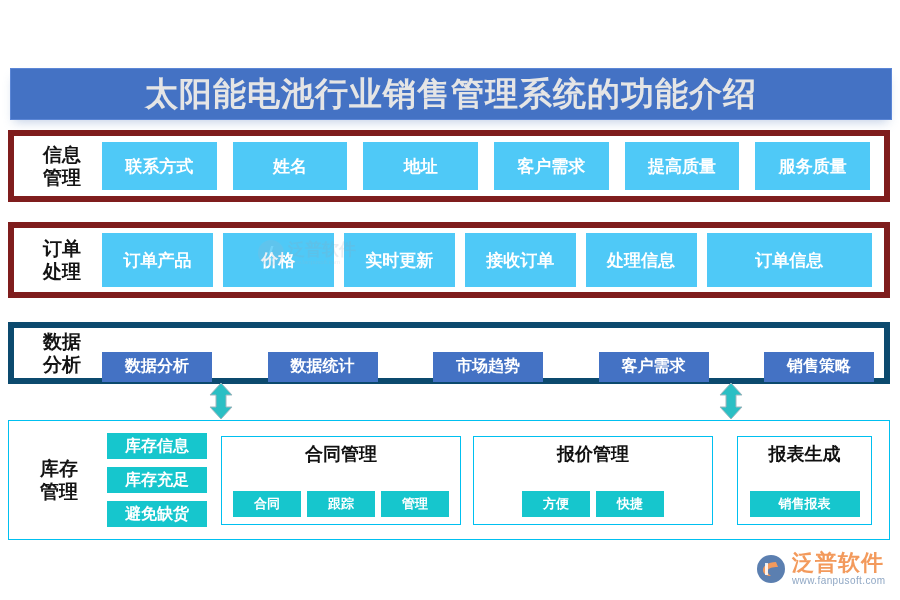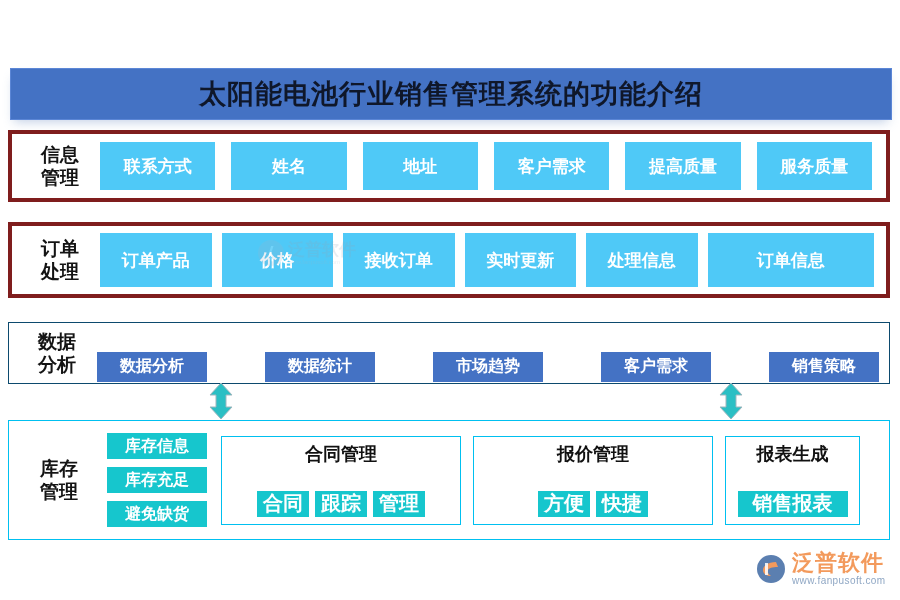--- a/index.html
+++ b/index.html
@@ -14,33 +14,33 @@
 
   
   .banner{
     position:absolute;left:10px;top:68px;width:880px;height:50px;
     background:#4472C4;
     border:1px solid #5b86d6;
     box-shadow:0 6px 10px -4px rgba(120,150,200,0.45);
     display:flex;align-items:center;justify-content:center;
   }
   .banner-text{
-    color:#0f172a;font-size:27px;font-weight:bold;letter-spacing:1px;
+    color:#e5e5e5;font-size:33px;font-weight:bold;letter-spacing:1px;
     white-space:nowrap;
   }
 
   
   .row-box{
     position:absolute;left:8px;width:882px;
     background:#ffffff;
     box-sizing:border-box;
     display:flex;align-items:center;
   }
-  .row-grey{border:4px solid #7f1d1d;}
-  .row-blue{border:1px solid #0c4a6e;}
+  .row-grey{border:6px solid #7f1d1d;}
+  .row-blue{border:6px solid #0c4a6e;}
 
   .row-label{
     flex:0 0 auto;
     width:68px;
     text-align:center;
     color:#141414;
     font-weight:bold;
     font-size:19px;
     line-height:23px;
     margin-left:14px;
@@ -110,25 +110,25 @@
     display:flex;flex-direction:column;align-items:center;
     margin-right:12px;
     background:#ffffff;
     gap:20px;
   }
   .group-title{
     color:#111111;font-weight:bold;font-size:18px;margin-bottom:5px;
     white-space:nowrap;
   }
   .group-chips{display:flex;gap:6px;}
-  .group-chips .chip{height:26px;font-size:20px;padding:0 6px;}
+  .group-chips .chip{height:26px;font-size:13px;padding:0 21px;}
 
   #group-contract{width:240px;}
   #group-quote{width:240px;}
-  #group-report{width:135px;}
+  #group-report{width:135px;margin-left:12px;}
   #group-report .chip{width:110px;}
 
   
   .wm-center{
     position:absolute;left:258px;top:240px;
     opacity:0.20;pointer-events:none;user-select:none;
     display:flex;align-items:center;gap:4px;
   }
   .wm-center .wm-mark{
     width:26px;height:26px;border-radius:50%;
@@ -185,22 +185,22 @@
   </div>
 
   <div class="row-box row-grey" id="row2">
     <div class="row-label">
       <span>订单</span>
       <span>处理</span>
     </div>
     <div class="chips">
       <div class="chip chip-sky norm">订单产品</div>
       <div class="chip chip-sky norm">价格</div>
+      <div class="chip chip-sky norm">实时更新</div>
       <div class="chip chip-sky norm">接收订单</div>
-      <div class="chip chip-sky norm">实时更新</div>
       <div class="chip chip-sky norm">处理信息</div>
       <div class="chip chip-sky wide">订单信息</div>
     </div>
   </div>
 
   <div class="row-box row-blue" id="row3">
     <div class="row-label">
       <span>数据</span>
       <span>分析</span>
     </div>

